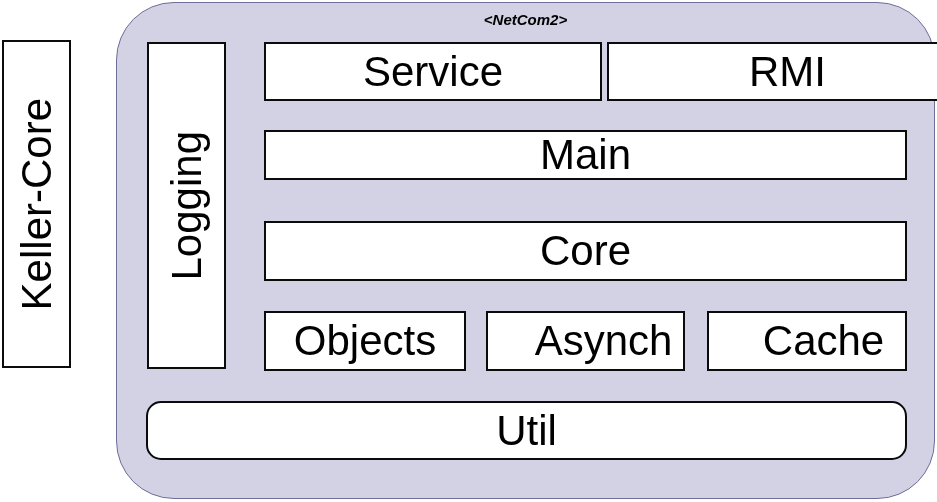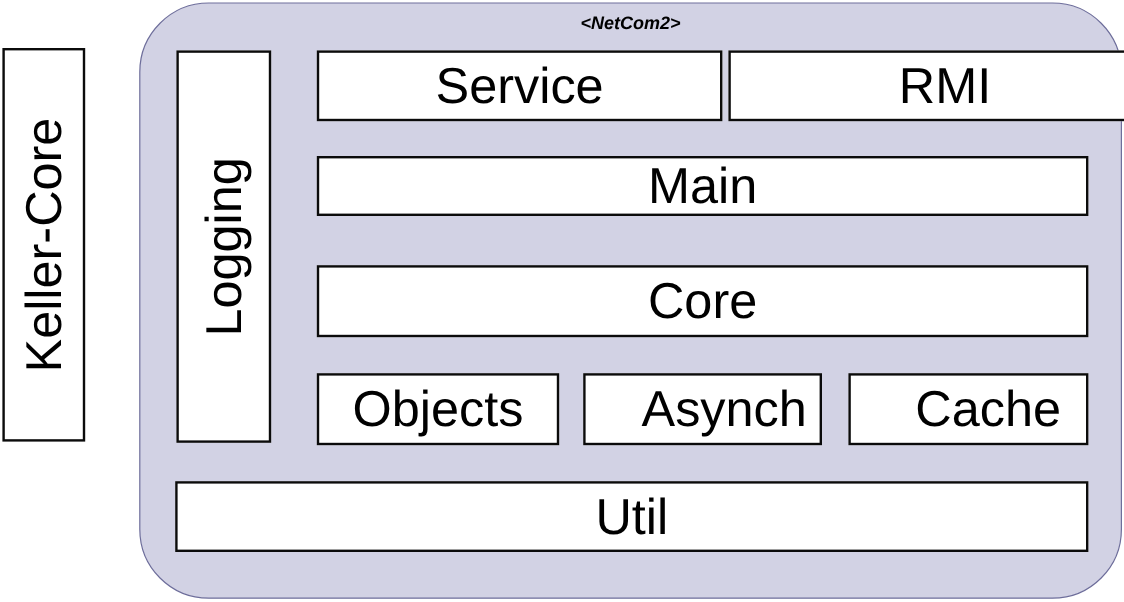--- a/index.html
+++ b/index.html
@@ -62,21 +62,21 @@
     color: #000000;
   }
   #logging-box  { left: 30px;  top: 39px;  width: 79px;  height: 327px; }
   #service-box  { left: 147px; top: 39px;  width: 338px; height: 59px; }
   #rmi-box      { left: 490px; top: 39px;  width: 361px; height: 59px; }
   #main-box     { left: 147px; top: 127px; width: 643px; height: 50px; }
   #core-box     { left: 147px; top: 218px; width: 643px; height: 60px; }
   #objects-box  { left: 147px; top: 308px; width: 202px; height: 60px; }
   #asynch-box   { left: 369px; top: 308px; width: 199px; height: 60px; padding-left: 36px; }
   #cache-box    { left: 590px; top: 308px; width: 200px; height: 60px; padding-left: 33px; }
-  #util-box     { left: 29px;  top: 398px; width: 761px; height: 59px; }
+  #util-box     { left: 29px;  top: 398px; width: 761px; height: 59px; border-radius: 15px; }
 </style>
 </head>
 <body>
 
 <div id="stage">
 
   <div class="module-box" id="keller-core-box">
     <span class="vtext">Keller-Core</span>
   </div>
 

